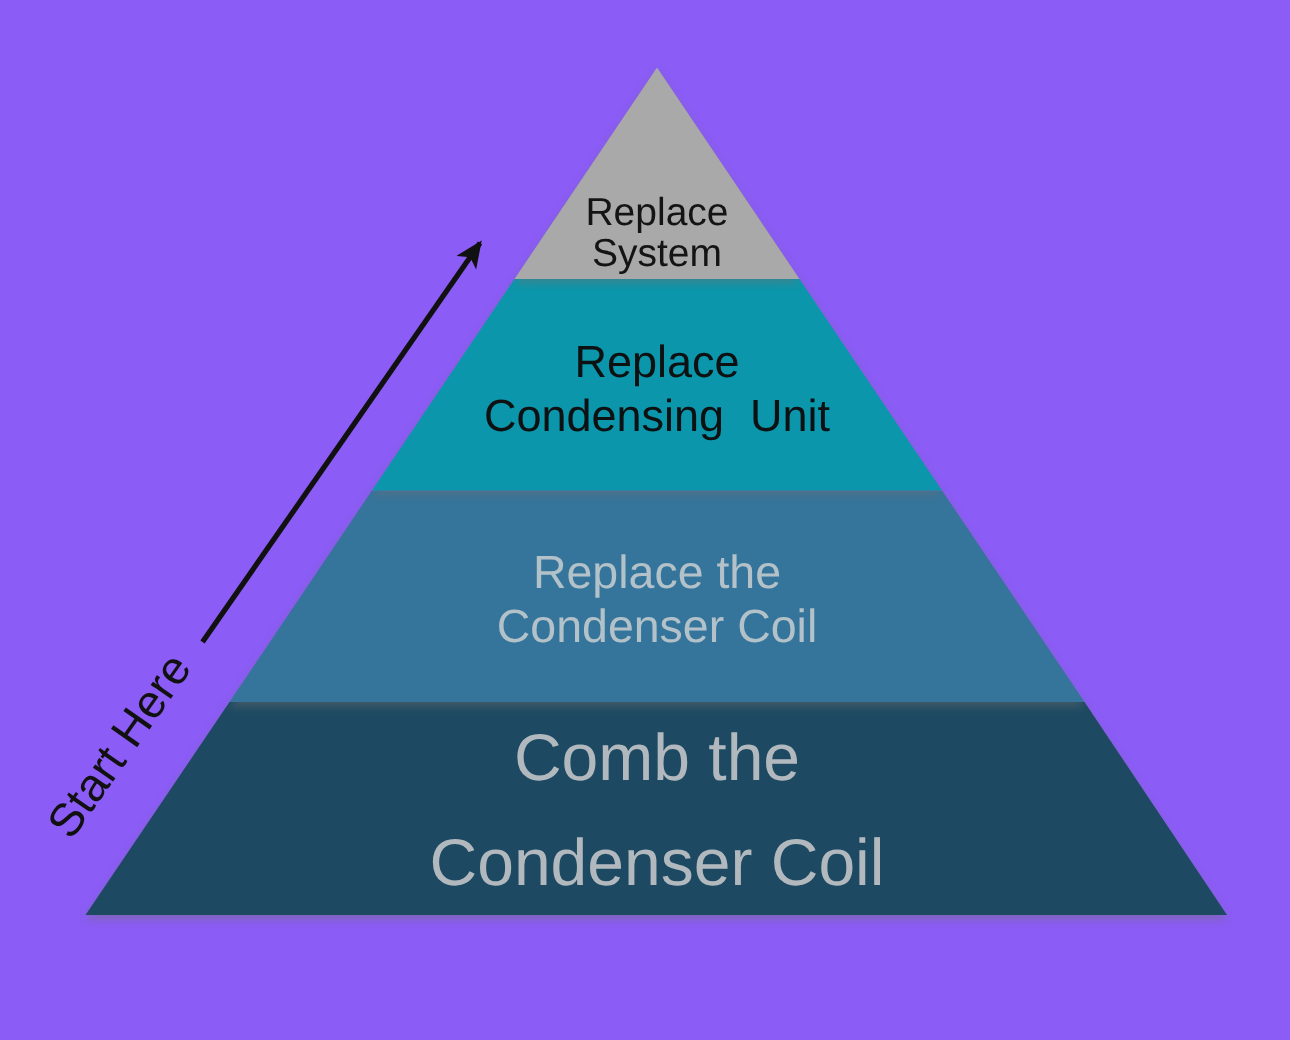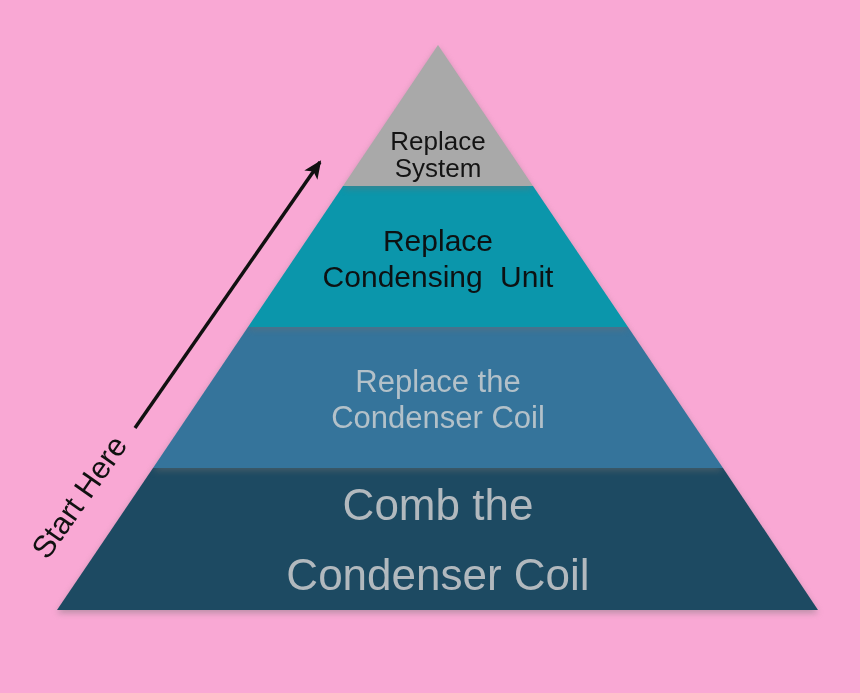--- a/index.html
+++ b/index.html
@@ -30,21 +30,21 @@
   .tier-label.size-4 { font-size: 44px; }
   .wide-space { word-spacing: 0.3em; }
   .start-here-label {
     font-size: 31px;
     text-anchor: middle;
   }
 </style>
 </head>
 <body>
 
-<div class="canvas" style="background: #f9a8d4;">
+<div class="canvas" style="background: #8b5cf6;">
   <svg width="860" height="693" viewBox="0 0 860 693">
     <defs>
       <marker id="arrowhead" markerUnits="userSpaceOnUse" markerWidth="20" markerHeight="18" refX="16" refY="8" orient="auto">
         <path d="M0,0 L18,8 L0,16 L4.5,8 Z" fill="#111111"></path>
       </marker>
     </defs>
 
     <polygon class="tier-shape" points="153,468 723,468 818,610 57,610" fill="#1d4a62"></polygon>
 
     <polygon class="tier-shape" points="248,327 628,327 723,468 153,468" fill="#35749b"></polygon>

